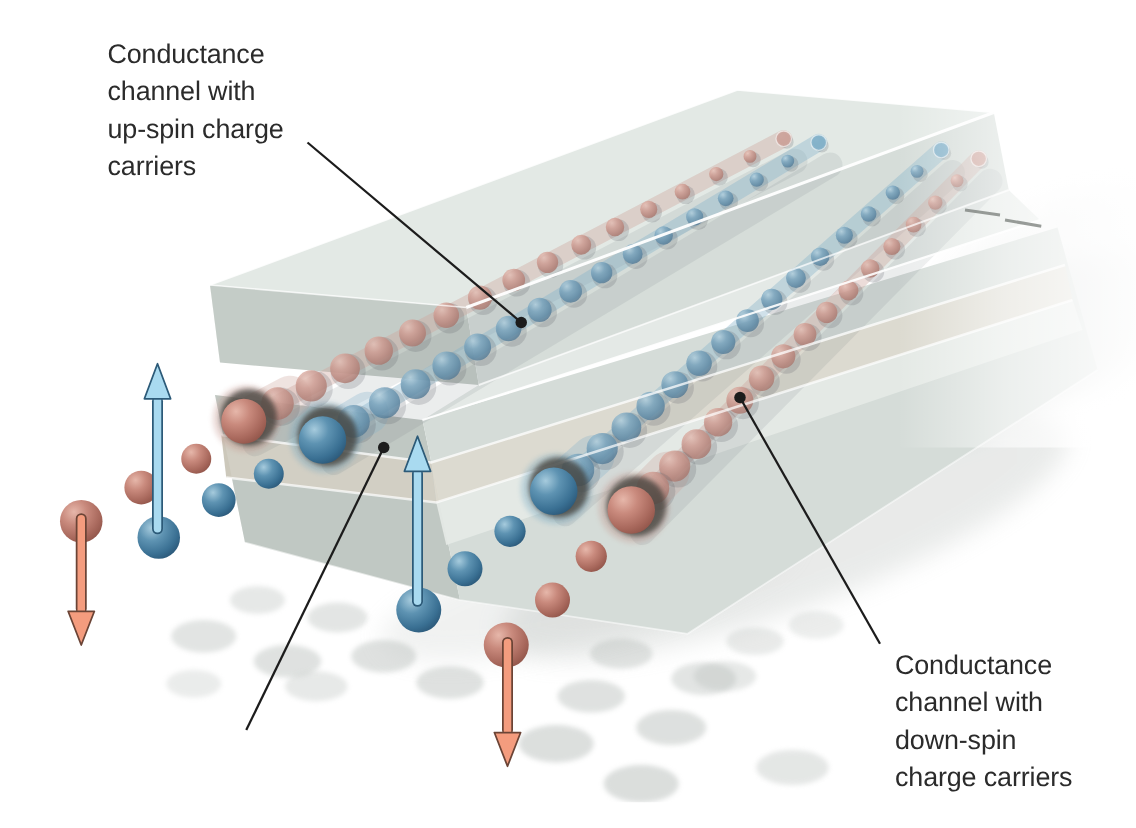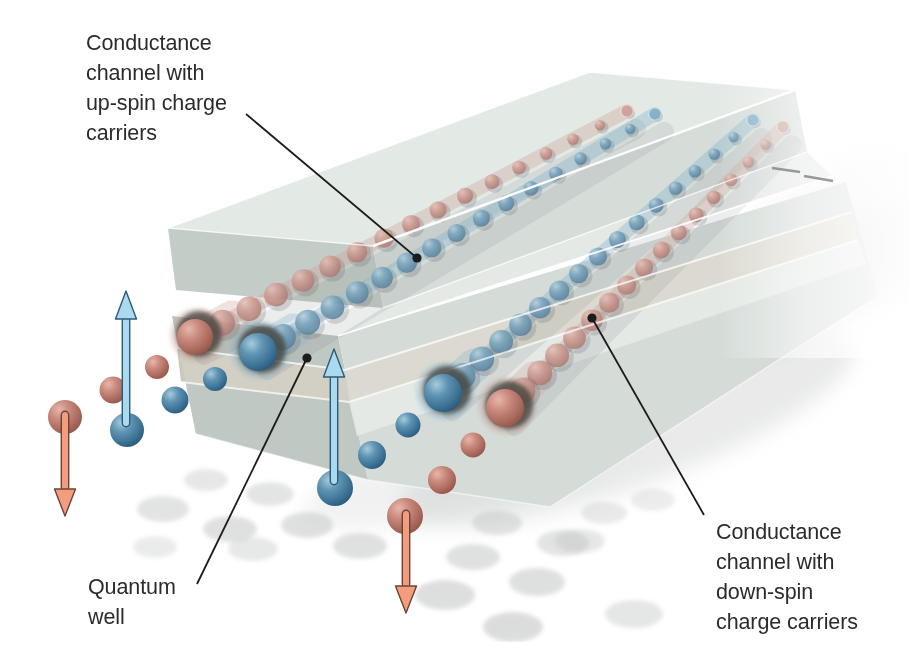--- a/index.html
+++ b/index.html
@@ -320,19 +320,17 @@
           <line x1="704" y1="515" x2="592" y2="318" stroke="#1c1c1c" stroke-width="1.8"></line>
           <circle cx="592" cy="318" r="4.6" fill="#1c1c1c"></circle>
         </g>
       </g>
   </svg>
 
   <div class="figure-label" id="label-up-spin">Conductance
 channel with
 up-spin charge
 carriers</div>
-  <div class="figure-label" id="label-quantum-well">Quantum
-well</div>
   <div class="figure-label" id="label-down-spin">Conductance
 channel with
 down-spin
 charge carriers</div>
 </div>
 
 </body></html>

